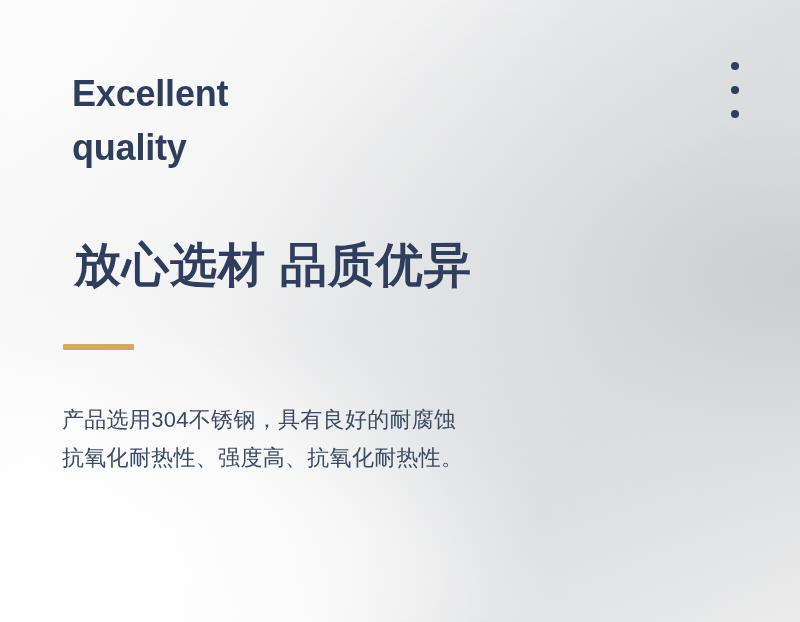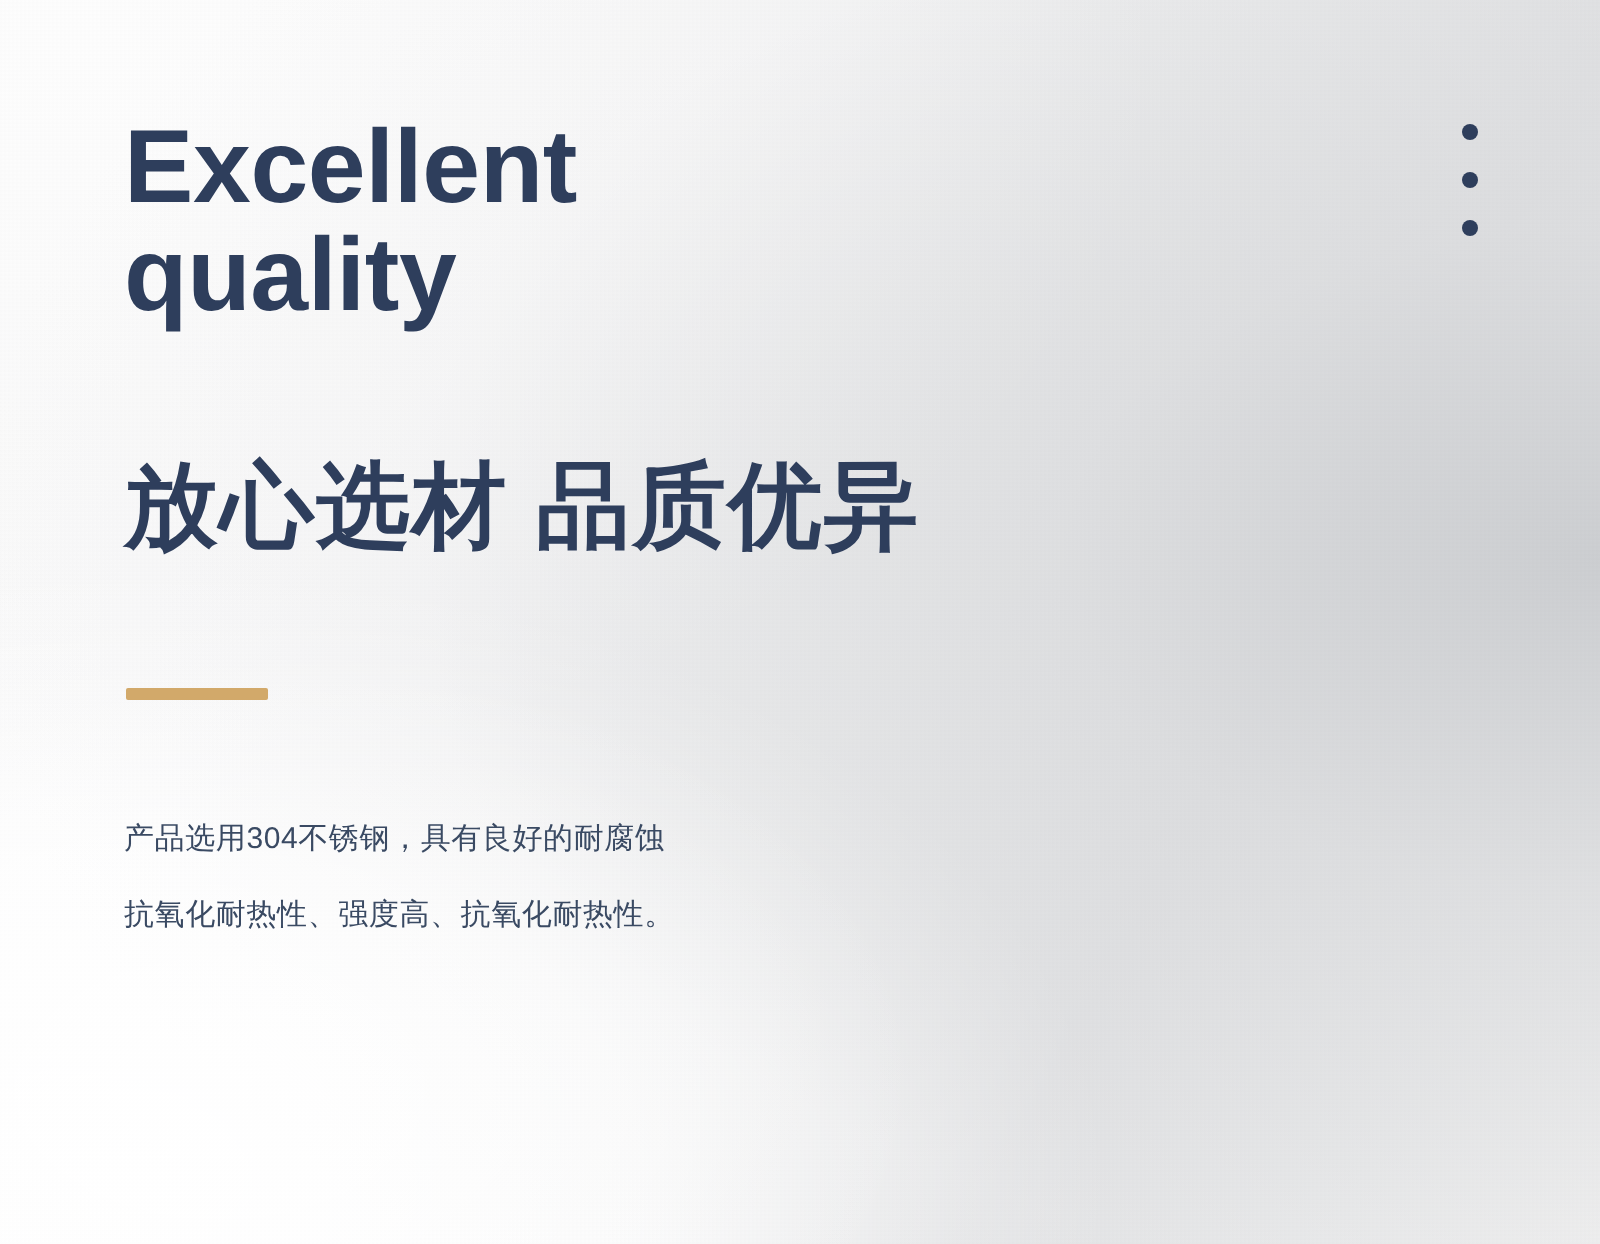--- a/index.html
+++ b/index.html
@@ -57,34 +57,34 @@
     left: 62px;
     top: 0;
     width: 640px;
     height: 622px;
   }
 
   .eng-title {
     position: absolute;
     left: 0;
     top: 57px;
-    margin: 0;
-    font-size: 52px;
+    margin: 10px;
+    font-size: 36px;
     line-height: 54px;
     font-weight: 700;
     letter-spacing: -0.2px;
     color: #2e3e5c;
     white-space: pre-line;
   }
 
   .cn-title {
     position: absolute;
     left: 0;
     top: 226px;
-    margin: 0;
+    margin: 12px;
     font-size: 47px;
     line-height: 54px;
     font-weight: 700;
     letter-spacing: 1px;
     color: #2e3e5c;
   }
 
   .divider {
     position: absolute;
     left: 1px;
@@ -94,21 +94,21 @@
     background: #d2a96a;
     border-radius: 1px;
   }
 
   .body-text {
     position: absolute;
     left: 0;
     top: 401px;
     margin: 0;
     width: 520px;
-    font-size: 15px;
+    font-size: 22px;
     line-height: 38px;
     font-weight: 400;
     letter-spacing: 0.3px;
     color: #3a4a63;
   }
   .body-text .line {
     display: block;
     white-space: nowrap;
   }
 

